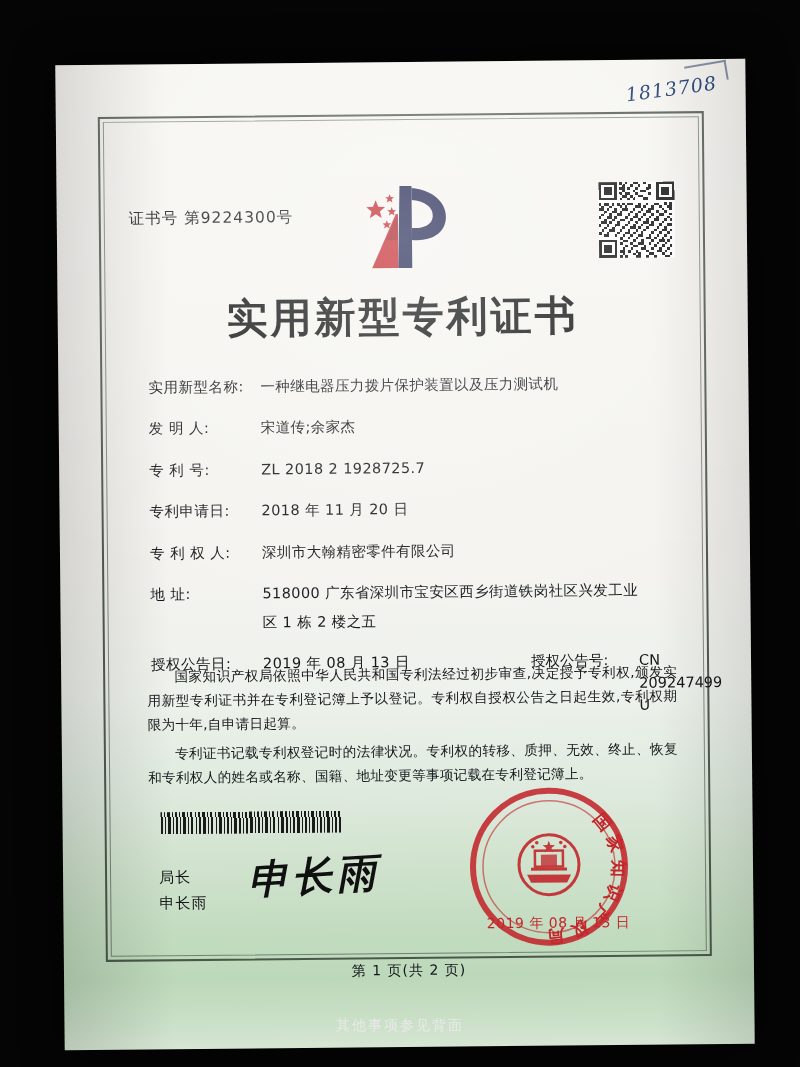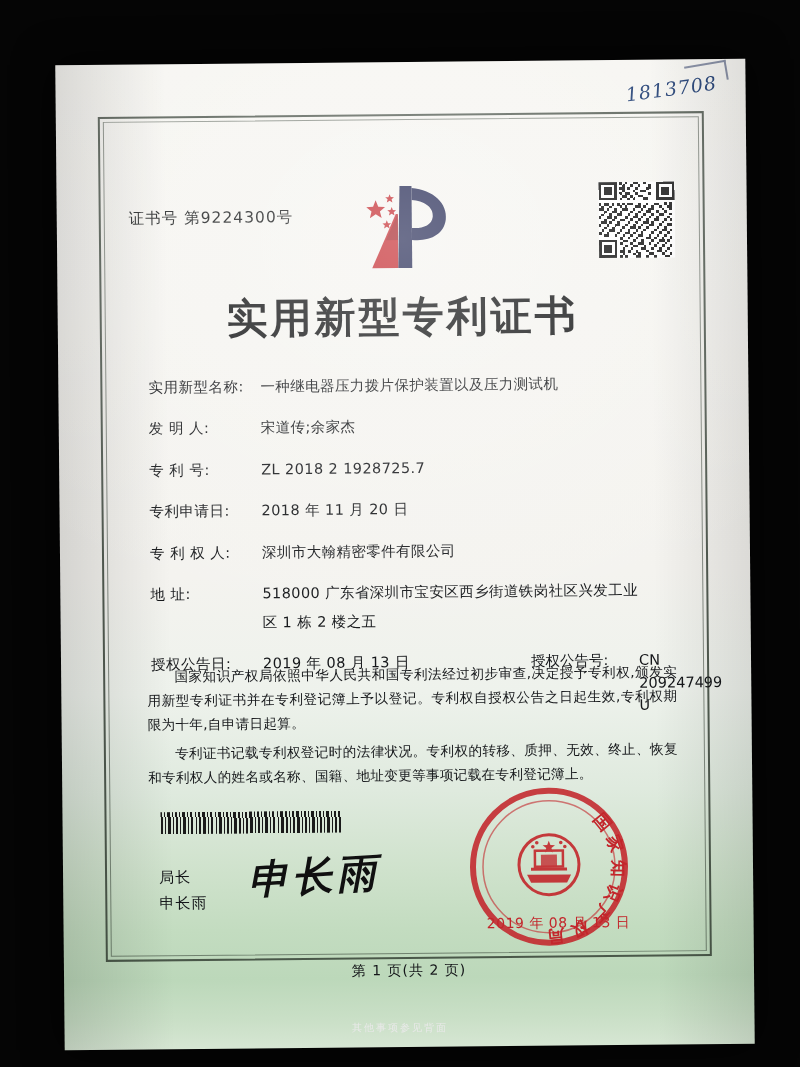--- a/index.html
+++ b/index.html
@@ -252,21 +252,21 @@
     font-size: 14px;
     color: #15171a;
     letter-spacing: 1px;
   }
   .foot-note {
     position: absolute;
     left: 0;
     right: 0;
     bottom: 28px;
     text-align: center;
-    font-size: 10px;
+    font-size: 14px;
     color: #15171a;
     letter-spacing: 2px;
   }
 </style>
 </head>
 <body>
 
 <div id="scene">
   <div id="sheet">
 

